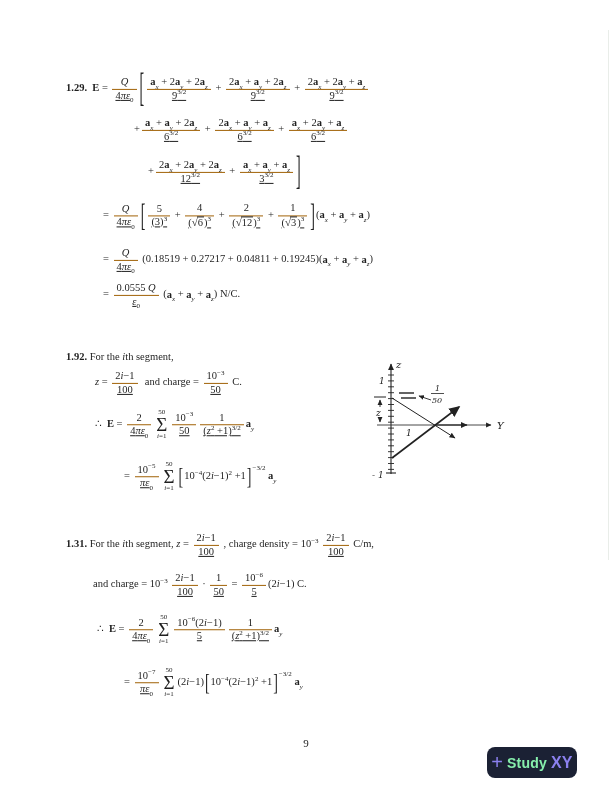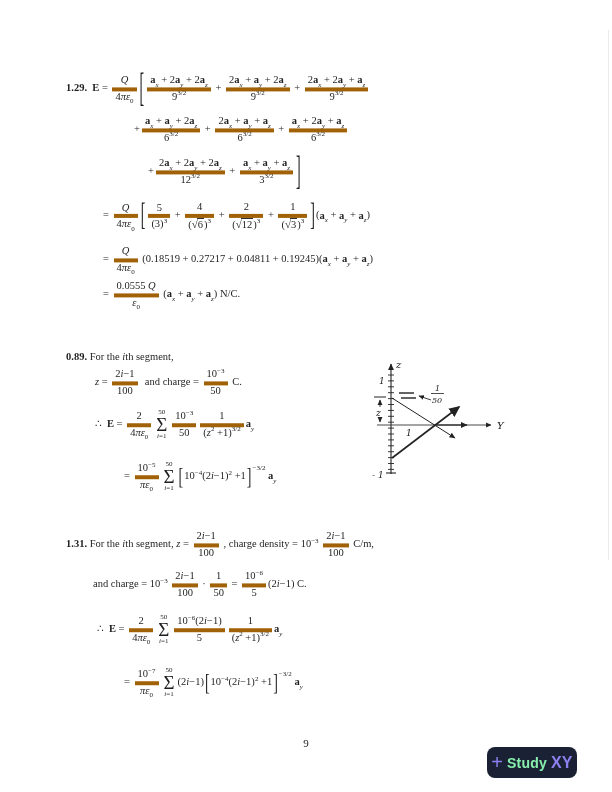--- a/index.html
+++ b/index.html
@@ -7,21 +7,21 @@
         font-family:"Liberation Serif","DejaVu Serif",serif;color:#1f1f1f;}
   .scan-edge{position:absolute;right:3px;top:30px;width:1px;height:530px;background:#e9ede9;}
   
   .eqrow{position:absolute;transform:translateY(-50%);white-space:nowrap;
          font-size:10.5px;line-height:1.25;}
   .mt{}
   .mb{font-weight:bold;}
   .mi{font-style:italic;}
   .mfrac{display:inline-block;vertical-align:middle;text-align:center;margin:0 2px;}
   .mnum,.mden{display:block;padding:0 3px;line-height:1.2;}
-  .mden{border-top:4px solid #a16207;}
+  .mden{border-top:1px solid #a16207;text-decoration:underline;}
   .msup{font-size:7px;position:relative;top:-4.5px;line-height:1;margin-top:20px;}
   .msup.hi{top:-9px;}
   .msub{font-size:7px;position:relative;top:3.5px;line-height:1;}
   .msum{display:inline-block;vertical-align:middle;text-align:center;margin:0 3px;}
   .mlim{display:block;font-size:7px;line-height:1.1;}
   .msigma{display:block;font-size:19px;line-height:0.85;}
   .msqrt{display:inline-block;white-space:nowrap;}
   .mrad{font-size:11px;}
   .mradb{display:inline-block;border-top:1px solid #1c1c1c;padding:0 1px;margin-left:-1px;line-height:1.15;}
   .mbig{display:inline-block;vertical-align:middle;transform-origin:50% 50%;font-size:14px;margin:0 1px;font-weight:400;}
@@ -44,21 +44,21 @@
 <div class="page">
   <div class="scan-edge"></div>
 
   <div class="eqrow" style="left:66px;top:89px"><span class="mb"><span class="mt">1.29.</span></span><span class="mt">&nbsp; </span><span class="mb"><span class="mt">E</span></span><span class="mt"> = </span><span class="mfrac"><span class="mnum"><span class="mi"><span class="mt">Q</span></span></span><span class="mden"><span class="mt">4</span><span class="mi"><span class="mt">πε</span></span><span class="msub"><span class="mt">0</span></span></span></span><span class="mbig" style="transform: scaleY(2.8);">[</span><span class="mfrac"><span class="mnum"><span class="mvec"><span class="mb">a</span><span class="msub mi">x</span></span><span class="mt"> + 2</span><span class="mvec"><span class="mb">a</span><span class="msub mi">y</span></span><span class="mt"> + 2</span><span class="mvec"><span class="mb">a</span><span class="msub mi">z</span></span></span><span class="mden"><span class="mt">9</span><span class="msup"><span class="mt">3/2</span></span></span></span><span class="mt"> + </span><span class="mfrac"><span class="mnum"><span class="mt">2</span><span class="mvec"><span class="mb">a</span><span class="msub mi">x</span></span><span class="mt"> + </span><span class="mvec"><span class="mb">a</span><span class="msub mi">y</span></span><span class="mt"> + 2</span><span class="mvec"><span class="mb">a</span><span class="msub mi">z</span></span></span><span class="mden"><span class="mt">9</span><span class="msup"><span class="mt">3/2</span></span></span></span><span class="mt"> + </span><span class="mfrac"><span class="mnum"><span class="mt">2</span><span class="mvec"><span class="mb">a</span><span class="msub mi">x</span></span><span class="mt"> + 2</span><span class="mvec"><span class="mb">a</span><span class="msub mi">y</span></span><span class="mt"> + </span><span class="mvec"><span class="mb">a</span><span class="msub mi">z</span></span></span><span class="mden"><span class="mt">9</span><span class="msup"><span class="mt">3/2</span></span></span></span></div>
   <div class="eqrow" style="left:134px;top:130px"><span class="mt">+</span><span class="mfrac"><span class="mnum"><span class="mvec"><span class="mb">a</span><span class="msub mi">x</span></span><span class="mt"> + </span><span class="mvec"><span class="mb">a</span><span class="msub mi">y</span></span><span class="mt"> + 2</span><span class="mvec"><span class="mb">a</span><span class="msub mi">z</span></span></span><span class="mden"><span class="mt">6</span><span class="msup"><span class="mt">3/2</span></span></span></span><span class="mt"> + </span><span class="mfrac"><span class="mnum"><span class="mt">2</span><span class="mvec"><span class="mb">a</span><span class="msub mi">x</span></span><span class="mt"> + </span><span class="mvec"><span class="mb">a</span><span class="msub mi">y</span></span><span class="mt"> + </span><span class="mvec"><span class="mb">a</span><span class="msub mi">z</span></span></span><span class="mden"><span class="mt">6</span><span class="msup"><span class="mt">3/2</span></span></span></span><span class="mt"> + </span><span class="mfrac"><span class="mnum"><span class="mvec"><span class="mb">a</span><span class="msub mi">x</span></span><span class="mt"> + 2</span><span class="mvec"><span class="mb">a</span><span class="msub mi">y</span></span><span class="mt"> + </span><span class="mvec"><span class="mb">a</span><span class="msub mi">z</span></span></span><span class="mden"><span class="mt">6</span><span class="msup"><span class="mt">3/2</span></span></span></span></div>
   <div class="eqrow" style="left:148px;top:172px"><span class="mt">+</span><span class="mfrac"><span class="mnum"><span class="mt">2</span><span class="mvec"><span class="mb">a</span><span class="msub mi">x</span></span><span class="mt"> + 2</span><span class="mvec"><span class="mb">a</span><span class="msub mi">y</span></span><span class="mt"> + 2</span><span class="mvec"><span class="mb">a</span><span class="msub mi">z</span></span></span><span class="mden"><span class="mt">12</span><span class="msup"><span class="mt">3/2</span></span></span></span><span class="mt"> + </span><span class="mfrac"><span class="mnum"><span class="mvec"><span class="mb">a</span><span class="msub mi">x</span></span><span class="mt"> + </span><span class="mvec"><span class="mb">a</span><span class="msub mi">y</span></span><span class="mt"> + </span><span class="mvec"><span class="mb">a</span><span class="msub mi">z</span></span></span><span class="mden"><span class="mt">3</span><span class="msup"><span class="mt">3/2</span></span></span></span><span class="mbig" style="transform: scaleY(2.8);">]</span></div>
   <div class="eqrow" style="left:103px;top:216px"><span class="mt">= </span><span class="mfrac"><span class="mnum"><span class="mi"><span class="mt">Q</span></span></span><span class="mden"><span class="mt">4</span><span class="mi"><span class="mt">πε</span></span><span class="msub"><span class="mt">0</span></span></span></span><span class="mbig" style="transform: scaleY(2.3);">[</span><span class="mfrac"><span class="mnum"><span class="mt">5</span></span><span class="mden"><span class="mt">(3)</span><span class="msup"><span class="mt">3</span></span></span></span><span class="mt"> + </span><span class="mfrac"><span class="mnum"><span class="mt">4</span></span><span class="mden"><span class="mt">(</span><span class="msqrt"><span class="mrad">√</span><span class="mradb"><span class="mt">6</span></span></span><span class="mt">)</span><span class="msup"><span class="mt">3</span></span></span></span><span class="mt"> + </span><span class="mfrac"><span class="mnum"><span class="mt">2</span></span><span class="mden"><span class="mt">(</span><span class="msqrt"><span class="mrad">√</span><span class="mradb"><span class="mt">12</span></span></span><span class="mt">)</span><span class="msup"><span class="mt">3</span></span></span></span><span class="mt"> + </span><span class="mfrac"><span class="mnum"><span class="mt">1</span></span><span class="mden"><span class="mt">(</span><span class="msqrt"><span class="mrad">√</span><span class="mradb"><span class="mt">3</span></span></span><span class="mt">)</span><span class="msup"><span class="mt">3</span></span></span></span><span class="mbig" style="transform: scaleY(2.3);">]</span><span class="mt">(</span><span class="mvec"><span class="mb">a</span><span class="msub mi">x</span></span><span class="mt"> + </span><span class="mvec"><span class="mb">a</span><span class="msub mi">y</span></span><span class="mt"> + </span><span class="mvec"><span class="mb">a</span><span class="msub mi">z</span></span><span class="mt">)</span></div>
   <div class="eqrow" style="left:103px;top:260px"><span class="mt">= </span><span class="mfrac"><span class="mnum"><span class="mi"><span class="mt">Q</span></span></span><span class="mden"><span class="mt">4</span><span class="mi"><span class="mt">πε</span></span><span class="msub"><span class="mt">0</span></span></span></span><span class="mt"> (0.18519 + 0.27217 + 0.04811 + 0.19245)(</span><span class="mvec"><span class="mb">a</span><span class="msub mi">x</span></span><span class="mt"> + </span><span class="mvec"><span class="mb">a</span><span class="msub mi">y</span></span><span class="mt"> + </span><span class="mvec"><span class="mb">a</span><span class="msub mi">z</span></span><span class="mt">)</span></div>
   <div class="eqrow" style="left:103px;top:295px"><span class="mt">= </span><span class="mfrac"><span class="mnum"><span class="mt">0.0555 </span><span class="mi"><span class="mt">Q</span></span></span><span class="mden"><span class="mi"><span class="mt">ε</span></span><span class="msub"><span class="mt">0</span></span></span></span><span class="mt"> (</span><span class="mvec"><span class="mb">a</span><span class="msub mi">x</span></span><span class="mt"> + </span><span class="mvec"><span class="mb">a</span><span class="msub mi">y</span></span><span class="mt"> + </span><span class="mvec"><span class="mb">a</span><span class="msub mi">z</span></span><span class="mt">) N/C.</span></div>
 
-  <div class="eqrow" style="left:66px;top:357px"><span class="mb"><span class="mt">0.89.</span></span><span class="mt"> For the </span><span class="mi"><span class="mt">i</span></span><span class="mt">th segment,</span></div>
+  <div class="eqrow" style="left:66px;top:357px"><span class="mb"><span class="mt">1.92.</span></span><span class="mt"> For the </span><span class="mi"><span class="mt">i</span></span><span class="mt">th segment,</span></div>
   <div class="eqrow" style="left:95px;top:383px"><span class="mi"><span class="mt">z</span></span><span class="mt"> = </span><span class="mfrac"><span class="mnum"><span class="mt">2</span><span class="mi"><span class="mt">i</span></span><span class="mt">−1</span></span><span class="mden"><span class="mt">100</span></span></span><span class="mt">&nbsp; and charge = </span><span class="mfrac"><span class="mnum"><span class="mt">10</span><span class="msup"><span class="mt">−3</span></span></span><span class="mden"><span class="mt">50</span></span></span><span class="mt"> C.</span></div>
   <div class="eqrow" style="left:95px;top:425px"><span class="mt">∴&nbsp; </span><span class="mb"><span class="mt">E</span></span><span class="mt"> = </span><span class="mfrac"><span class="mnum"><span class="mt">2</span></span><span class="mden"><span class="mt">4</span><span class="mi"><span class="mt">πε</span></span><span class="msub"><span class="mt">0</span></span></span></span><span class="msum"><span class="mlim"><span class="mt">50</span></span><span class="msigma">Σ</span><span class="mlim"><span class="mi"><span class="mt">i</span></span><span class="mt">=1</span></span></span><span class="mfrac"><span class="mnum"><span class="mt">10</span><span class="msup"><span class="mt">−3</span></span></span><span class="mden"><span class="mt">50</span></span></span><span class="mfrac"><span class="mnum"><span class="mt">1</span></span><span class="mden"><span class="mt">(</span><span class="mi"><span class="mt">z</span></span><span class="msup"><span class="mt">2</span></span><span class="mt"> +1)</span><span class="msup"><span class="mt">3/2</span></span></span></span><span class="mvec"><span class="mb">a</span><span class="msub mi">y</span></span></div>
   <div class="eqrow" style="left:124px;top:477px"><span class="mt">= </span><span class="mfrac"><span class="mnum"><span class="mt">10</span><span class="msup"><span class="mt">−5</span></span></span><span class="mden"><span class="mi"><span class="mt">πε</span></span><span class="msub"><span class="mt">0</span></span></span></span><span class="msum"><span class="mlim"><span class="mt">50</span></span><span class="msigma">Σ</span><span class="mlim"><span class="mi"><span class="mt">i</span></span><span class="mt">=1</span></span></span><span class="mbig" style="transform: scaleY(1.6);">[</span><span class="mt">10</span><span class="msup"><span class="mt">−4</span></span><span class="mt">(2</span><span class="mi"><span class="mt">i</span></span><span class="mt">−1)</span><span class="msup"><span class="mt">2</span></span><span class="mt"> +1</span><span class="mbig" style="transform: scaleY(1.6);">]</span><span class="msup hi"><span class="mt">−3/2</span></span><span class="mt">&nbsp;</span><span class="mvec"><span class="mb">a</span><span class="msub mi">y</span></span></div>
 
   <svg class="fig" width="150" height="135" viewBox="0 0 150 135">
     <defs>
       <marker id="ah" markerWidth="7" markerHeight="7" refX="5.5" refY="3.5" orient="auto">
         <path d="M0,0.8 L6,3.5 L0,6.2 z" fill="#222"></path>
       </marker>
       <marker id="ahb" markerWidth="8" markerHeight="8" refX="6" refY="4" orient="auto">

